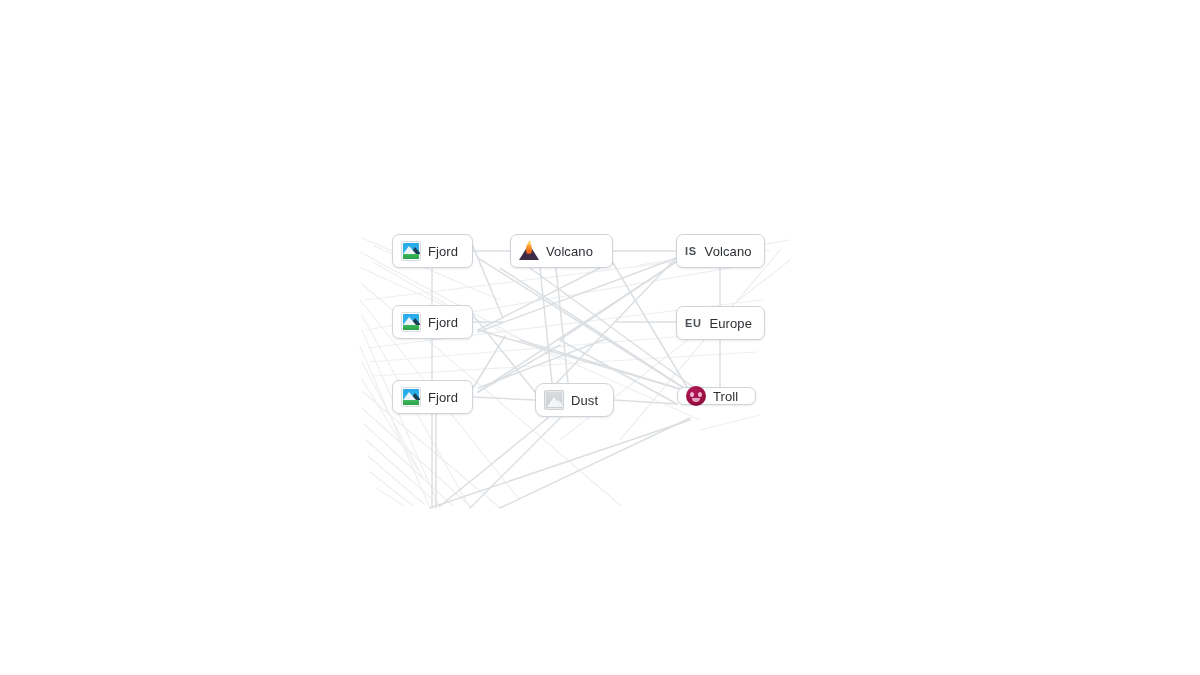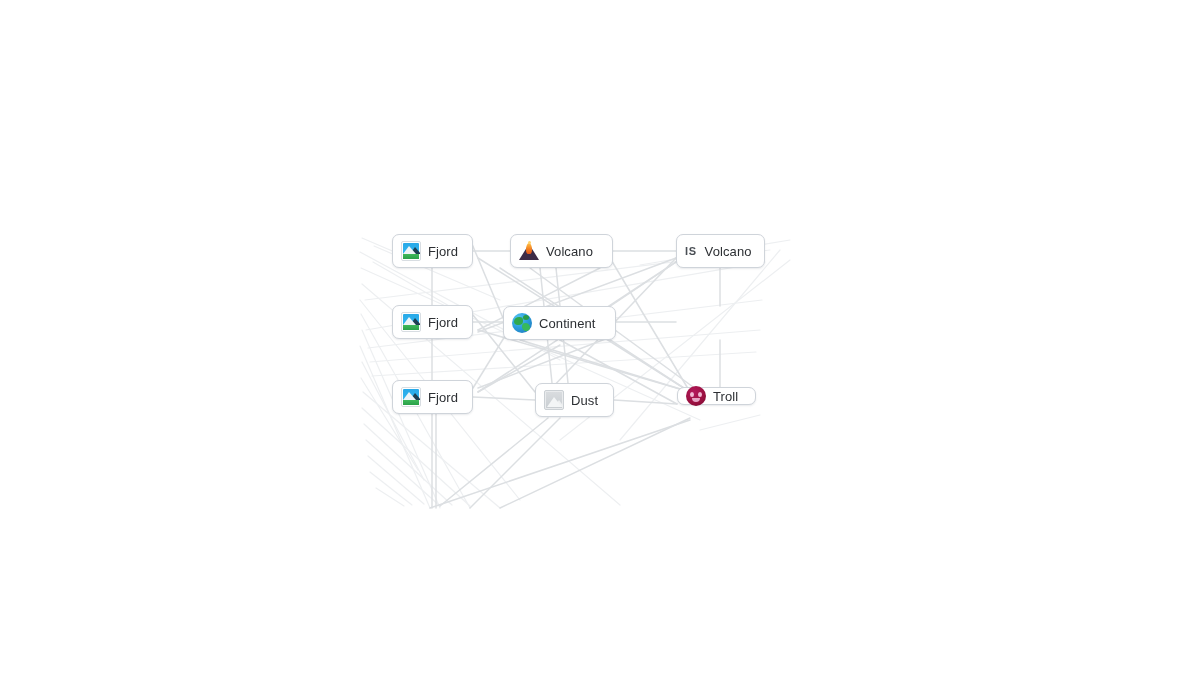--- a/index.html
+++ b/index.html
@@ -310,40 +310,34 @@
       </div>
       <div class="node" style="left: 392px; top: 305px; min-width: 81px; height: 34px;">
         <span class="node-icon ic-picture">
           <span class="sky"></span>
           <span class="mtn2"></span>
           <span class="mtn"></span>
           <span class="grass"></span>
         </span>
         <span class="node-label">Fjord</span>
       </div>
-      <div class="node" style="left: 503px; top: 306px; min-width: 113px; height: 34px;">
-        <span class="node-icon ic-globe">
-          <span class="ball">
-            <span class="land1"></span>
-            <span class="land2"></span>
-            <span class="land3"></span>
-          </span>
-        </span>
-        <span class="node-label">Continent</span>
+      <div class="node" style="left: 676px; top: 306px; min-width: 89px; height: 34px;">
+        <span class="node-code">EU</span>
+        <span class="node-label">Europe</span>
       </div>
       <div class="node" style="left: 392px; top: 380px; min-width: 81px; height: 34px;">
         <span class="node-icon ic-picture">
           <span class="sky"></span>
           <span class="mtn2"></span>
           <span class="mtn"></span>
           <span class="grass"></span>
         </span>
         <span class="node-label">Fjord</span>
       </div>
-      <div class="node" style="left: 535px; top: 383px; min-width: 79px; height: 34px;">
+      <div class="node" style="left: 535px; top: 383px; min-width: 79px; height: 34px; border-radius: 9px;">
         <span class="node-icon ic-dust">
           <span class="g-sky"></span>
           <span class="g-mtn2"></span>
           <span class="g-mtn"></span>
         </span>
         <span class="node-label">Dust</span>
       </div>
       <div class="node" style="left: 677px; top: 387px; min-width: 79px; height: 18px;">
         <span class="node-icon ic-troll">
           <span class="face"></span>

